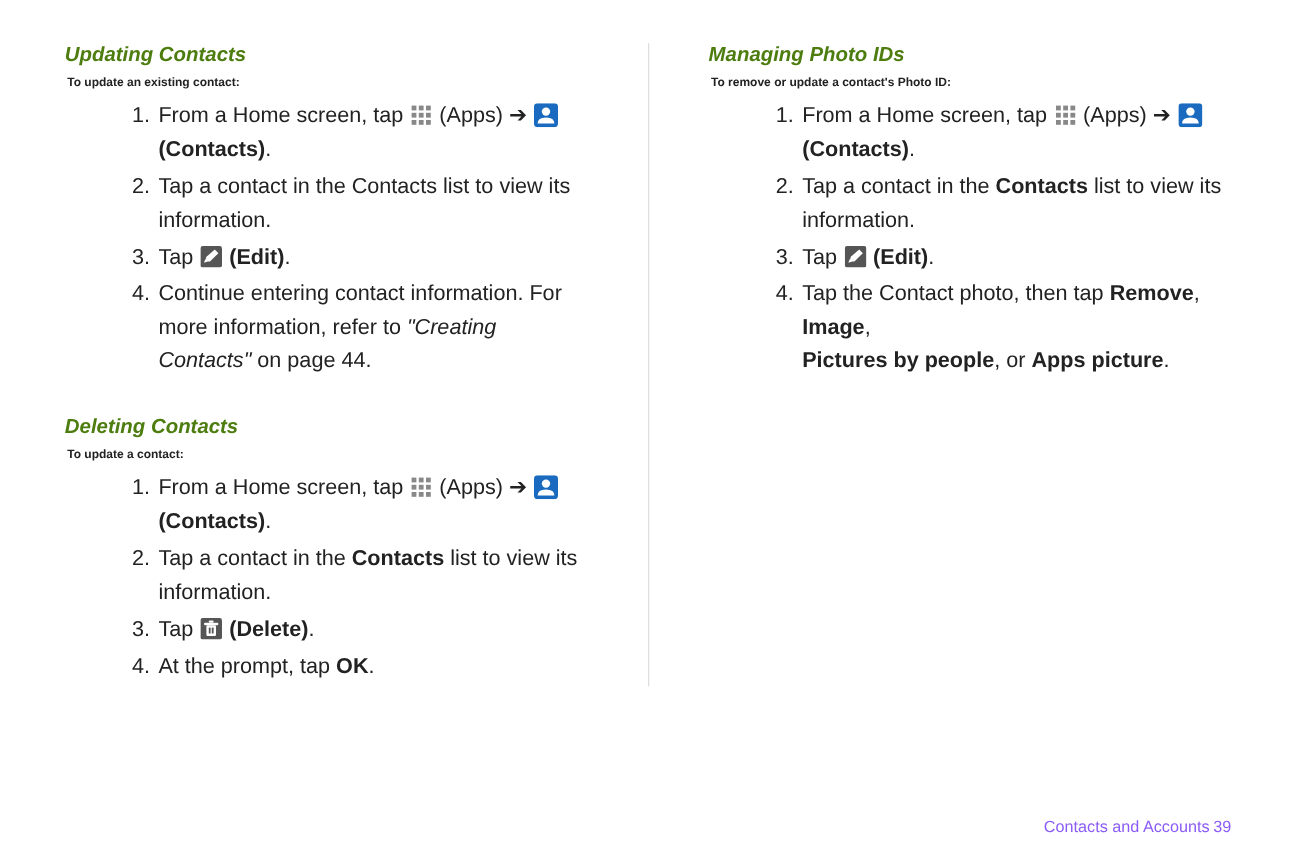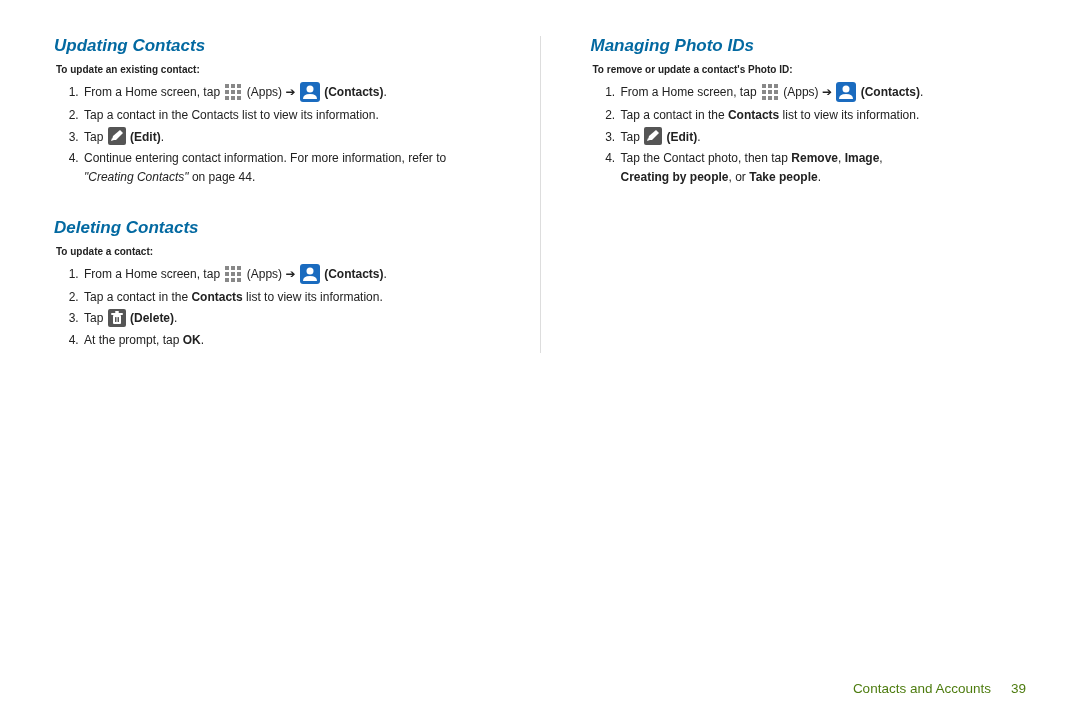--- a/index.html
+++ b/index.html
@@ -26,41 +26,42 @@
       flex: 1;
       display: flex;
       flex-direction: column;
       gap: 28px;
     }
 
     .section-title {
       font-size: 17px;
       font-weight: bold;
       font-style: italic;
-      color: #0369a1;
+      color: #4d7c0f;
       margin-bottom: 8px;
     }
 
     .section-subtitle {
       font-size: 10px;
       font-weight: bold;
       margin-bottom: 8px;
       margin-left: 2px;
     }
 
     ol {
       margin-left: 28px;
       padding-left: 0;
     }
 
     ol li {
-      font-size: 12px;
+      font-size: 18px;
       line-height: 1.55;
       margin-bottom: 3px;
       padding-left: 2px;
+      margin-left: 48px;
     }
 
     .bold { font-weight: bold; }
     .italic { font-style: italic; }
 
     
     .apps-icon {
       display: inline-block;
       width: 18px;
       height: 18px;
@@ -102,23 +103,23 @@
       position: relative;
       top: -1px;
     }
 
     .footer {
       position: absolute;
       bottom: 24px;
       right: 54px;
       display: flex;
       align-items: center;
-      gap: 20px;
+      gap: 3px;
       font-size: 13.5px;
-      color: #4d7c0f;
+      color: #8b5cf6;
     }
 
     .divider-v {
       width: 1px;
       background: #ddd;
       align-self: stretch;
       margin: 0 10px;
     }
   </style>
 </head>
@@ -255,21 +256,21 @@
           Tap
           <svg class="edit-icon" viewBox="0 0 18 18" xmlns="http://www.w3.org/2000/svg">
             <rect width="18" height="18" rx="2" fill="#555"></rect>
             <path d="M4 13 L5 9 L12 3 L15 6 L8 13 Z" fill="white"></path>
             <path d="M3 14 L6 13 L4 11 Z" fill="white"></path>
           </svg>
           <span class="bold"> (Edit)</span>.
         </li>
         <li>
           Tap the Contact photo, then tap <span class="bold">Remove</span>, <span class="bold">Image</span>,<br>
-          <span class="bold">Creating by people</span>, or <span class="bold">Take people</span>.
+          <span class="bold">Pictures by people</span>, or <span class="bold">Apps picture</span>.
         </li>
       </ol>
     </div>
 
   </div>
 
 </div>
 
 <div class="footer">
   <span>Contacts and Accounts</span>

